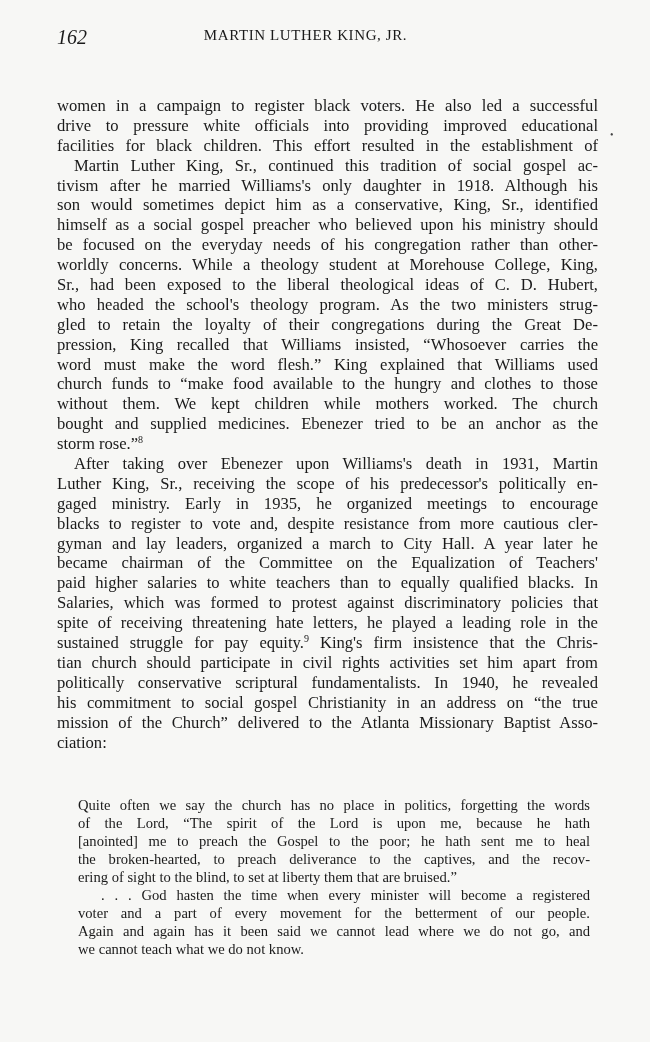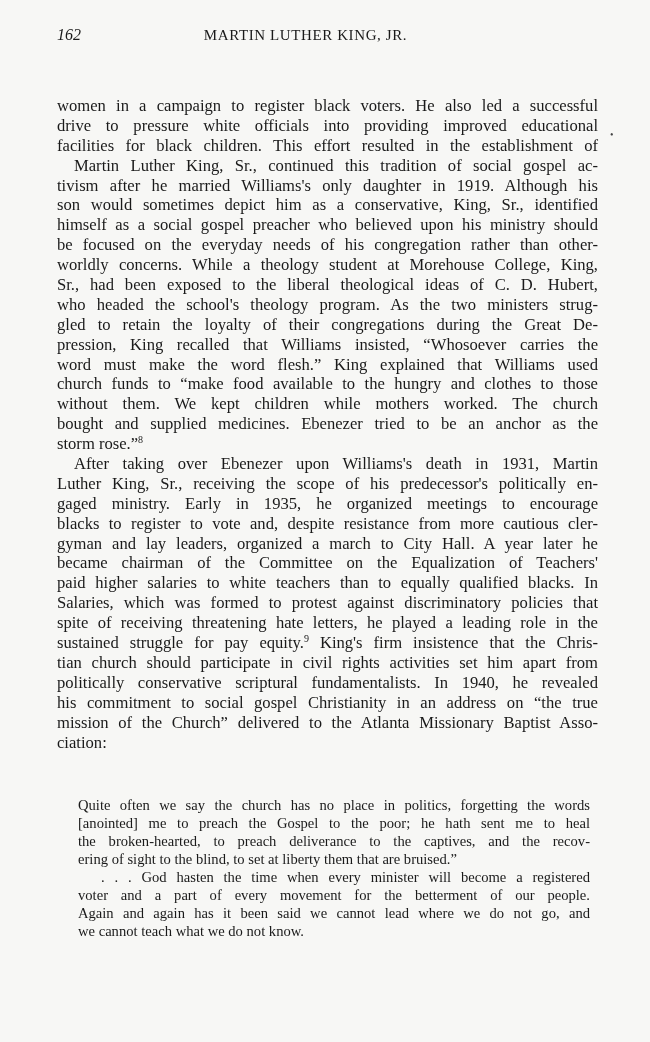--- a/index.html
+++ b/index.html
@@ -6,21 +6,21 @@
     body {
       width: 650px; height: 1042px;
       background: #f7f7f5;
       position: relative;
       overflow: hidden;
       font-family: "Liberation Serif", "DejaVu Serif", serif;
       color: #1a1a1a;
     }
     .page-number {
       position: absolute; left: 57px; top: 26px;
-      font-style: italic; font-size: 16px; text-align: center;
+      font-style: italic; font-size: 20px; text-align: center;
     }
     .running-head {
       position: absolute; left: 0; width: 596px; top: 27px;
       text-align: center; font-size: 15px; letter-spacing: 0.6px;
       padding-left: 15px; box-sizing: border-box;
     }
     .body-text {
       position: absolute; left: 57px; top: 96px; width: 541px;
       font-size: 16.6px; line-height: 19.9px;
     }
@@ -48,21 +48,21 @@
 
 <div class="page-number">162</div>
 <div class="running-head">MARTIN LUTHER KING, JR.</div>
 <div class="margin-mark">•</div>
 
 <div class="body-text" id="body-text">
     <span class="line"><span>women in a campaign to register black voters. He also led a successful</span></span>
     <span class="line"><span>drive to pressure white officials into providing improved educational</span></span>
     <span class="line"><span>facilities for black children. This effort resulted in the establishment of</span></span>
     <span class="line indent"><span>Martin Luther King, Sr., continued this tradition of social gospel ac-</span></span>
-    <span class="line"><span>tivism after he married Williams's only daughter in 1919. Although his</span></span>
+    <span class="line"><span>tivism after he married Williams's only daughter in 1918. Although his</span></span>
     <span class="line"><span>son would sometimes depict him as a conservative, King, Sr., identified</span></span>
     <span class="line"><span>himself as a social gospel preacher who believed upon his ministry should</span></span>
     <span class="line"><span>be focused on the everyday needs of his congregation rather than other-</span></span>
     <span class="line"><span>worldly concerns. While a theology student at Morehouse College, King,</span></span>
     <span class="line"><span>Sr., had been exposed to the liberal theological ideas of C. D. Hubert,</span></span>
     <span class="line"><span>who headed the school's theology program. As the two ministers strug-</span></span>
     <span class="line"><span>gled to retain the loyalty of their congregations during the Great De-</span></span>
     <span class="line"><span>pression, King recalled that Williams insisted, “Whosoever carries the</span></span>
     <span class="line"><span>word must make the word flesh.” King explained that Williams used</span></span>
     <span class="line"><span>church funds to “make food available to the hungry and clothes to those</span></span>
@@ -80,20 +80,21 @@
     <span class="line"><span>spite of receiving threatening hate letters, he played a leading role in the</span></span>
     <span class="line"><span>sustained struggle for pay equity.</span><sup>9</sup><span> King's firm insistence that the Chris-</span></span>
     <span class="line"><span>tian church should participate in civil rights activities set him apart from</span></span>
     <span class="line"><span>politically conservative scriptural fundamentalists. In 1940, he revealed</span></span>
     <span class="line"><span>his commitment to social gospel Christianity in an address on “the true</span></span>
     <span class="line"><span>mission of the Church” delivered to the Atlanta Missionary Baptist Asso-</span></span>
     <span class="line last"><span>ciation:</span></span>
   </div>
 <div class="block-quote" id="block-quote">
     <span class="line"><span>Quite often we say the church has no place in politics, forgetting the words</span></span>
+    <span class="line"><span>of the Lord, “The spirit of the Lord is upon me, because he hath</span></span>
     <span class="line"><span>[anointed] me to preach the Gospel to the poor; he hath sent me to heal</span></span>
     <span class="line"><span>the broken-hearted, to preach deliverance to the captives, and the recov-</span></span>
     <span class="line last"><span>ering of sight to the blind, to set at liberty them that are bruised.”</span></span>
     <span class="line indent"><span>. . . God hasten the time when every minister will become a registered</span></span>
     <span class="line"><span>voter and a part of every movement for the betterment of our people.</span></span>
     <span class="line"><span>Again and again has it been said we cannot lead where we do not go, and</span></span>
     <span class="line last"><span>we cannot teach what we do not know.</span></span>
   </div>
 
 </body></html>

